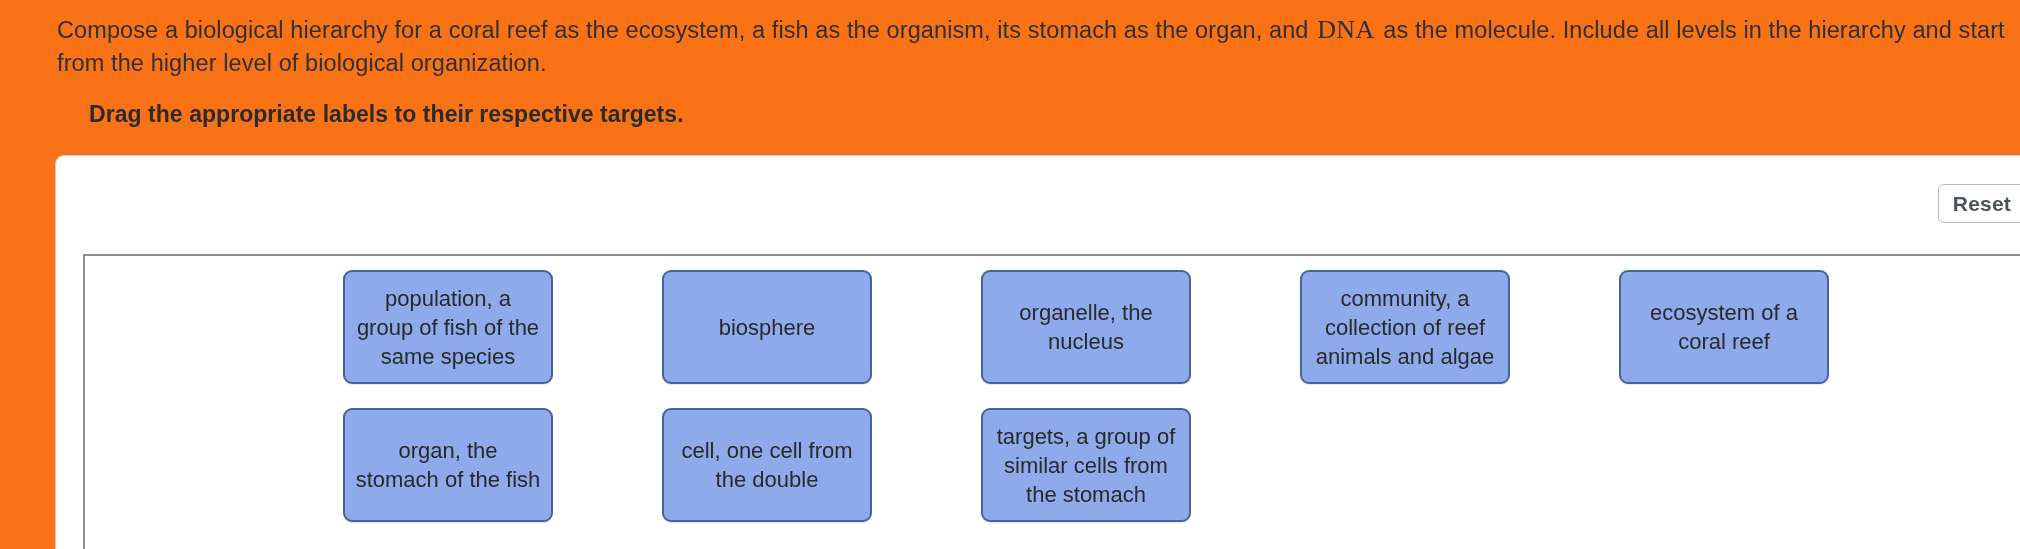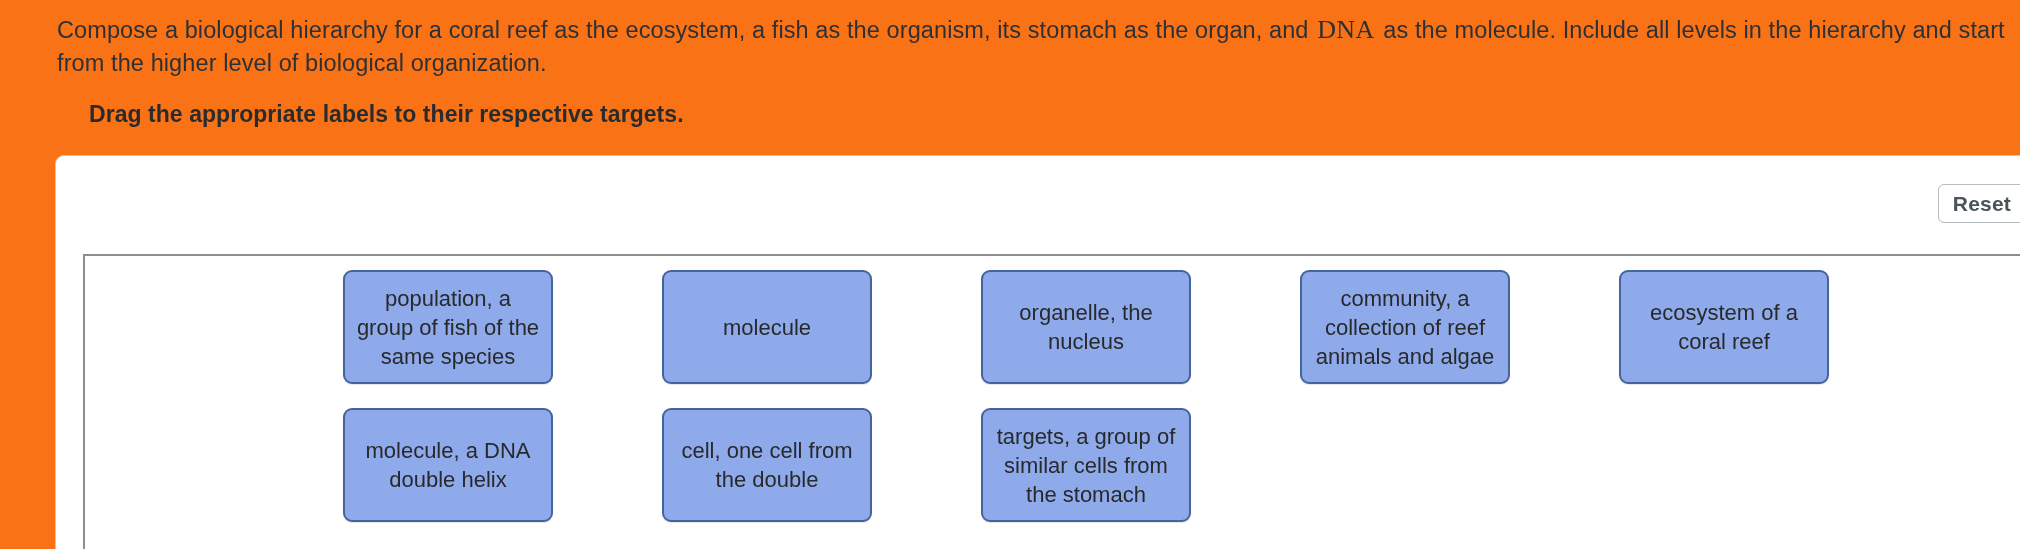--- a/index.html
+++ b/index.html
@@ -115,24 +115,24 @@
 
   <div class="subprompt">Drag the appropriate labels to their respective targets.</div>
 
   <div class="activity-panel">
 
     <button class="reset-btn">Reset</button>
 
     <div class="bank-area">
       <div class="tile-grid">
         <div class="tile">population, a group of fish of the same species</div>
-        <div class="tile">molecule</div>
+        <div class="tile">biosphere</div>
         <div class="tile">organelle, the nucleus</div>
         <div class="tile">community, a collection of reef animals and algae</div>
         <div class="tile">ecosystem of a coral reef</div>
-        <div class="tile">molecule, a DNA double helix</div>
+        <div class="tile">organ, the stomach of the fish</div>
         <div class="tile">cell, one cell from the double</div>
         <div class="tile">targets, a group of similar cells from the stomach</div>
       </div>
     </div>
 
   </div>
 </div>
 
 </body></html>

